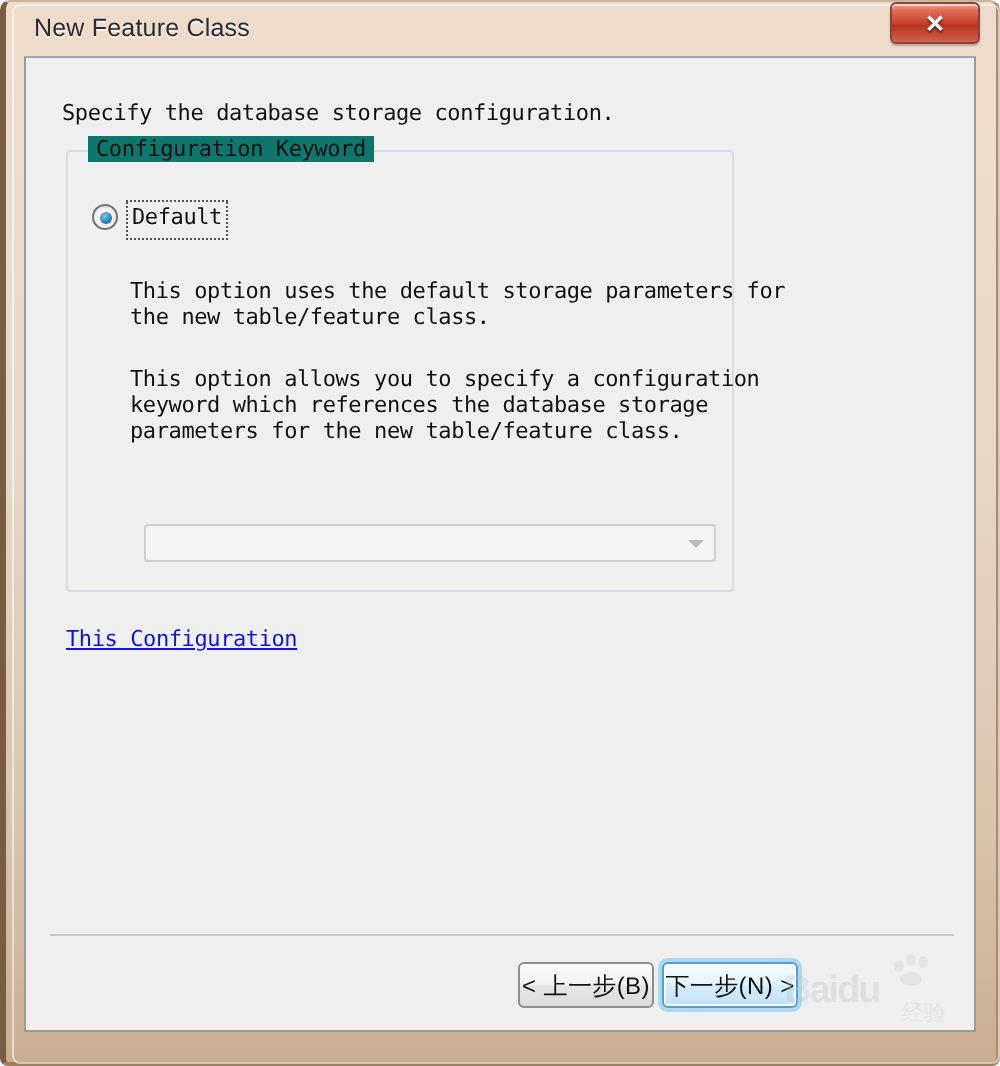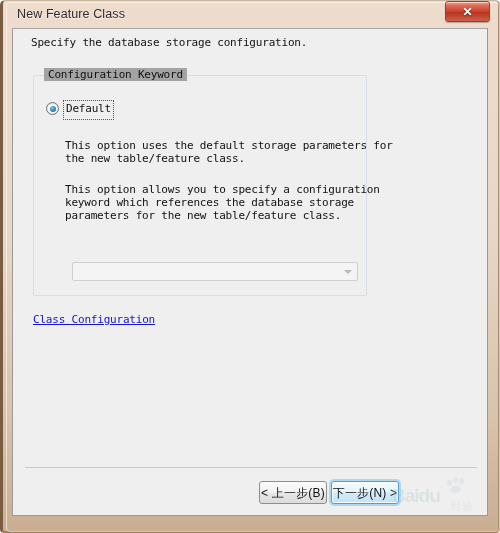--- a/index.html
+++ b/index.html
@@ -109,21 +109,21 @@
   }
 
   
   .mono {
     font-family: "DejaVu Sans Mono", "Liberation Mono", monospace;
   }
 
   .instruction {
     position: absolute;
     left: 18px;
-    top: 7px;
+    top: 21px;
     font-size: 11px;
     color: #111111;
     letter-spacing: -0.2px;
     white-space: nowrap;
   }
 
   
   .groupbox {
     position: absolute;
     left: 20px;
@@ -132,21 +132,21 @@
     height: 221px;
     box-sizing: border-box;
     border: 1px solid #d6dde4;
     border-radius: 2px;
     background: transparent;
   }
   .groupbox-legend {
     position: absolute;
     left: 10px;
     top: -8px;
-    background: #a3a3a3;
+    background: #0f766e;
     padding: 0 4px;
     font-size: 11px;
     color: #111111;
     letter-spacing: -0.2px;
     white-space: nowrap;
   }
 
   
   .option {
     position: absolute;
@@ -401,21 +401,21 @@
         </div>
 
         <div class="combo">
           <span class="combo-value mono" title=""></span>
           <span class="combo-arrow">
             <span class="chev"></span>
           </span>
         </div>
       </div>
 
-      <a class="link mono">Class Configuration</a>
+      <a class="link mono">This Configuration</a>
 
       <div class="footer-sep"></div>
 
       <div class="footer-buttons">
         <div class="btn btn-back">
           <span class="btn-label">&lt; 上一步(B)</span>
         </div>
         <div class="btn btn-next">
           <span class="btn-label">下一步(N) &gt;</span>
         </div>

